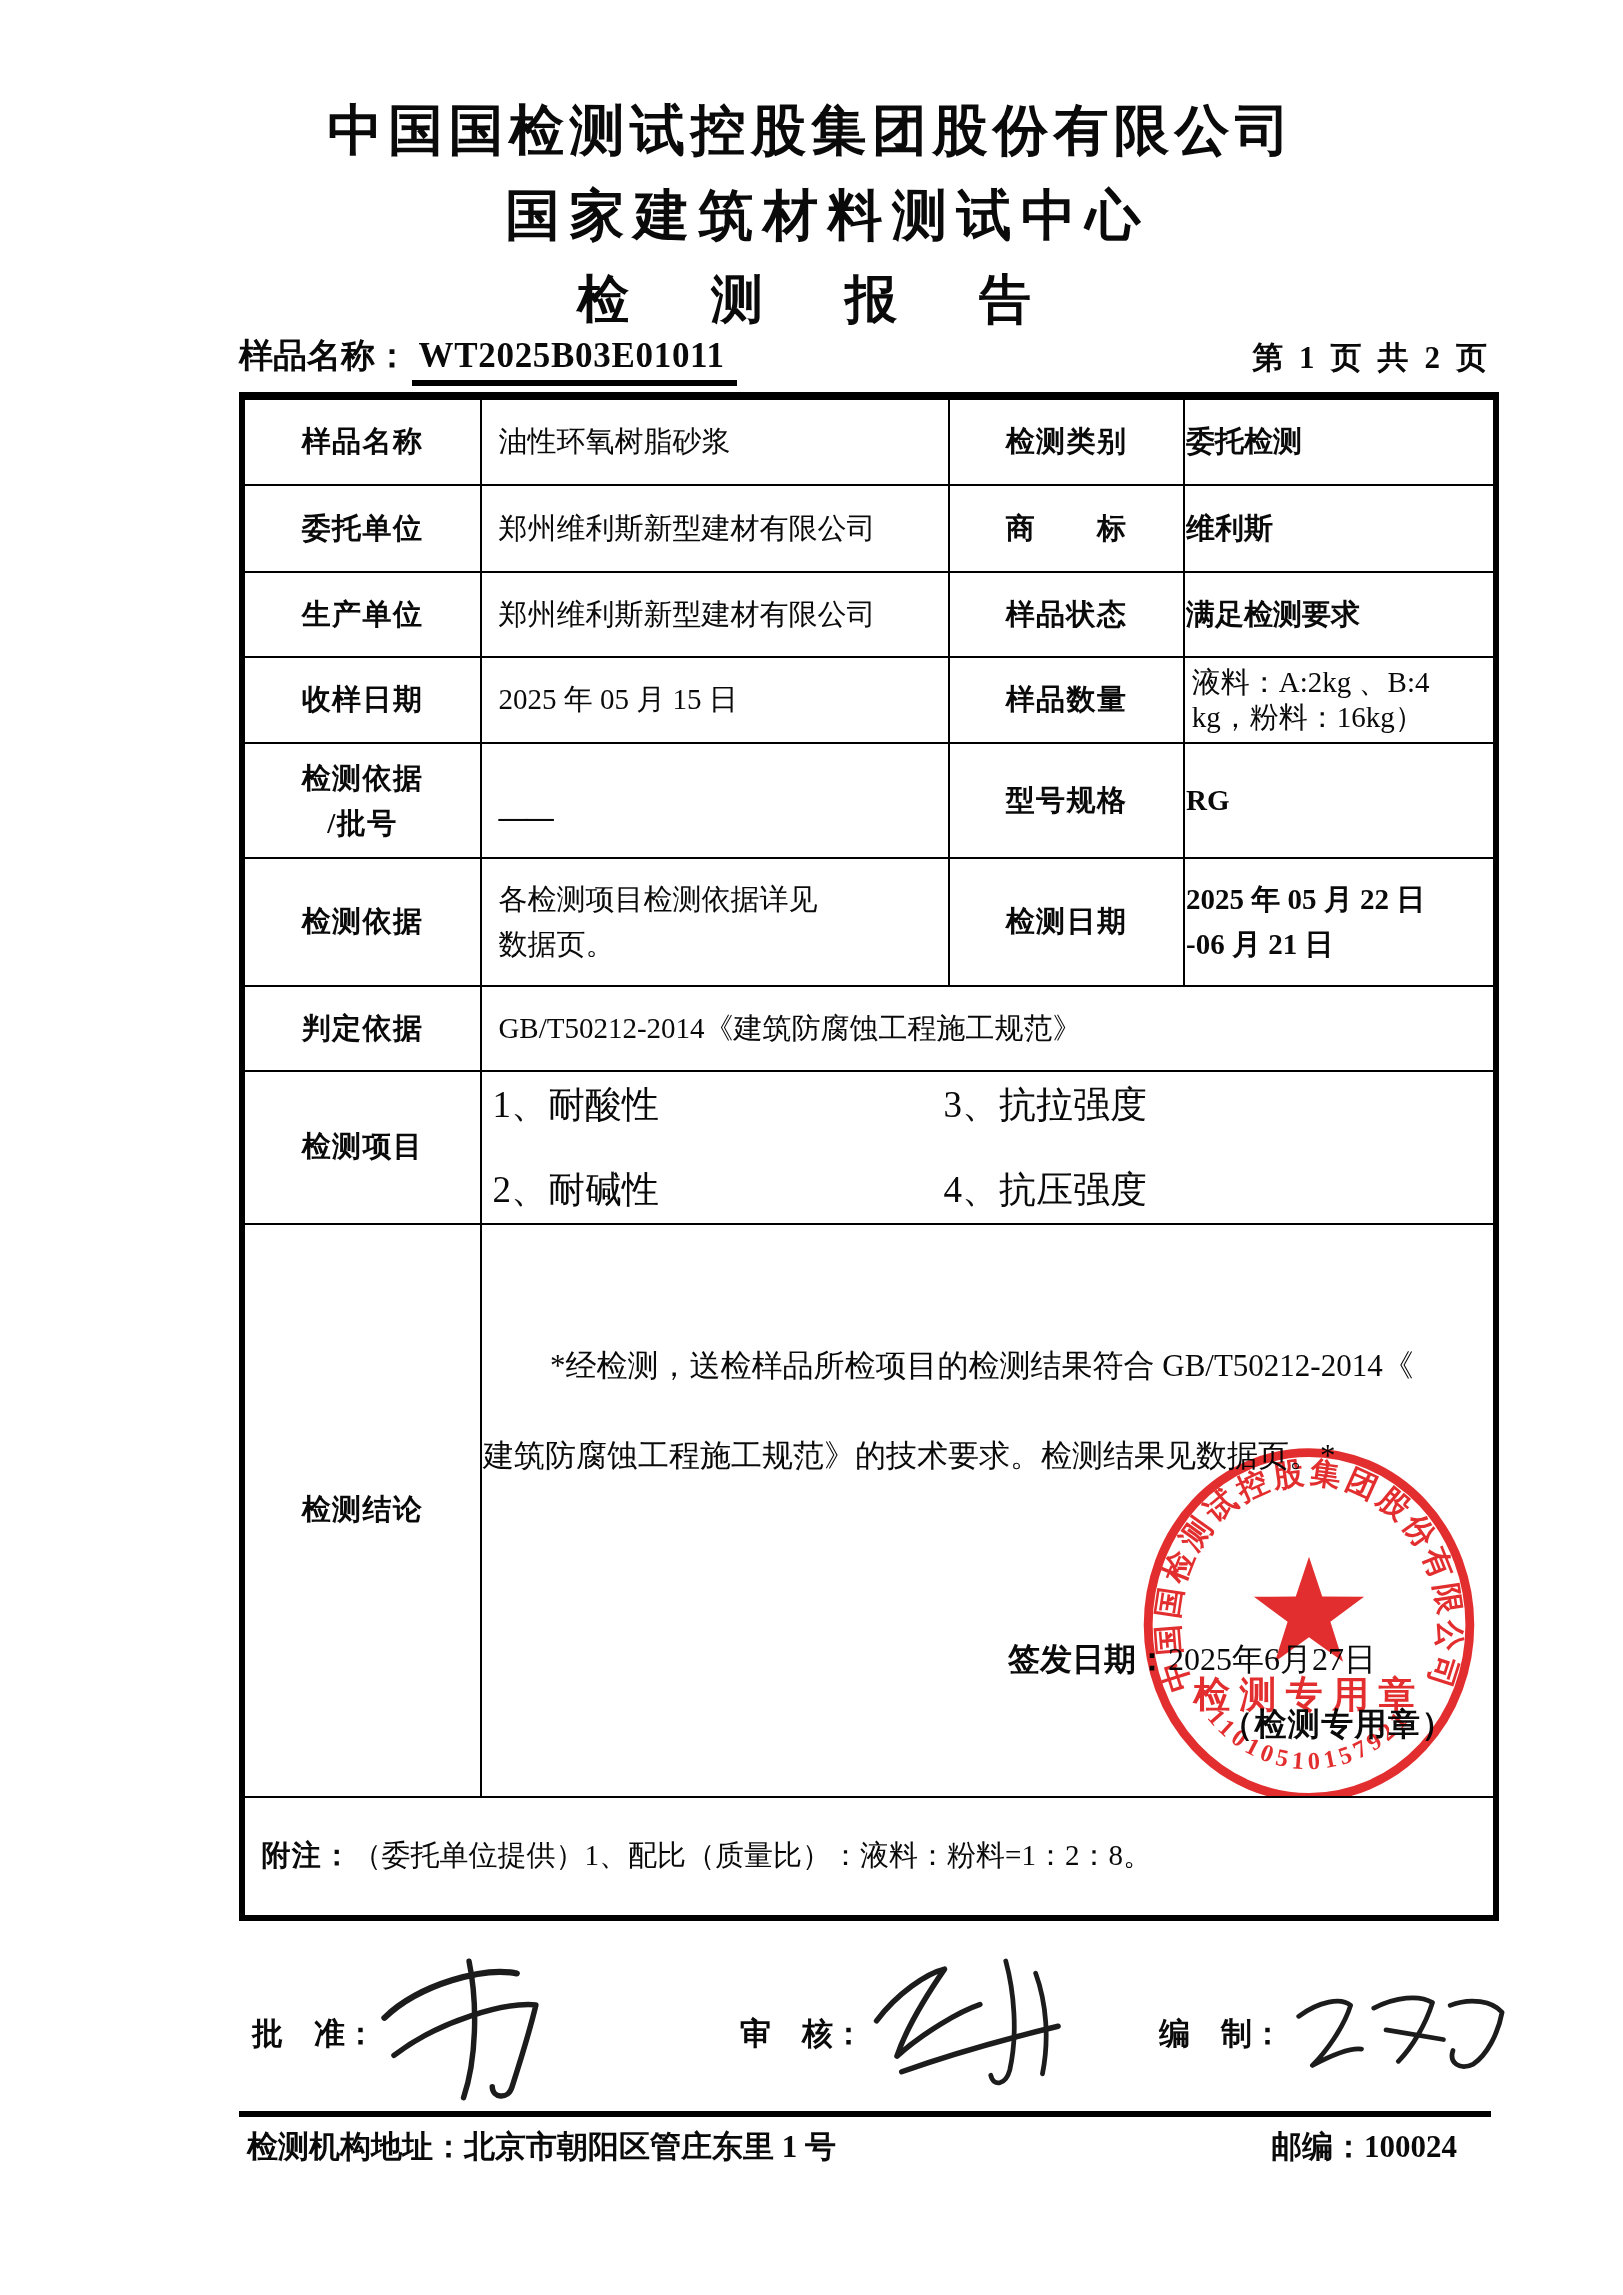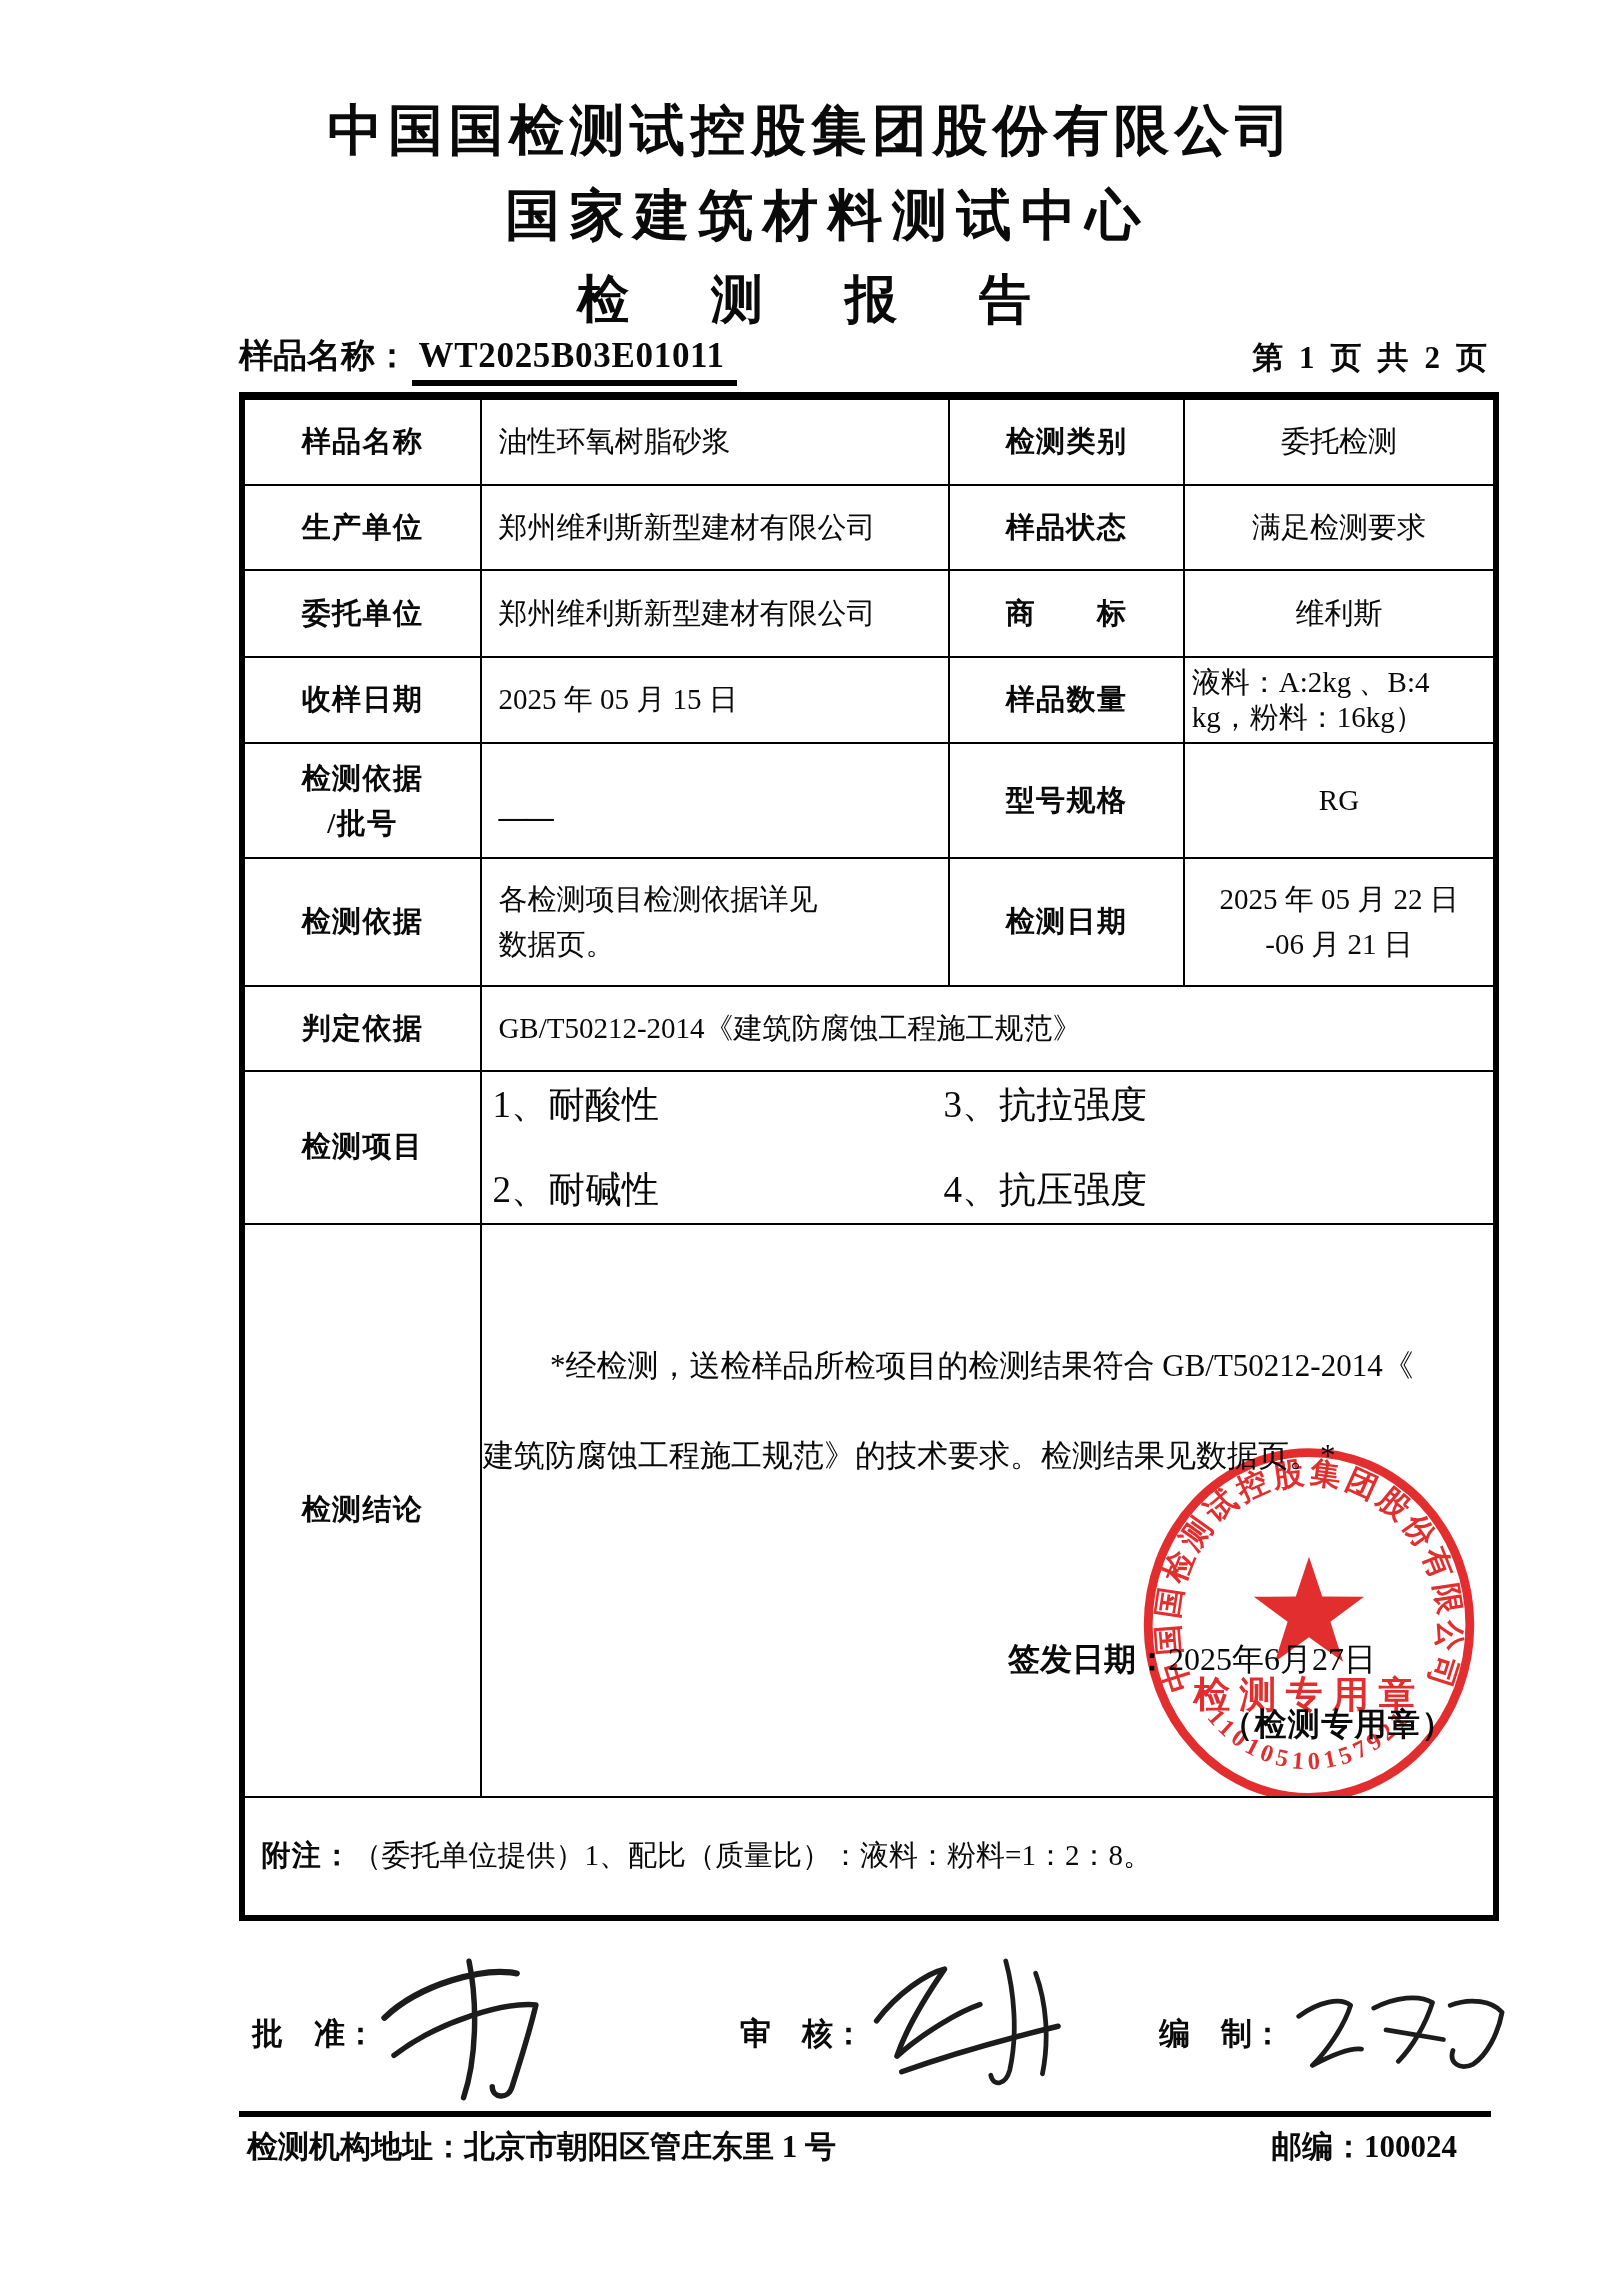--- a/index.html
+++ b/index.html
@@ -30,21 +30,21 @@
     position:absolute;left:239px;top:392px;width:1252px;
     border-collapse:collapse;table-layout:fixed;
   }
   table.main td{
     border:2.7px solid #000;overflow:hidden;
     font-size:29px;vertical-align:middle;
   }
   table.main{border:6.1px solid #000;border-top-width:8.9px;}
   td.lbl{font-weight:bold;text-align:center;font-size:31px;letter-spacing:1.4px;}
   td.val-l{text-align:left;padding-left:16.4px;}
-  td.val-c{text-align:center;}
+  td.val-c{text-align:left;font-weight:bold;}
   .dash-val{padding-top:35px;font-weight:bold;letter-spacing:-2.7px;}
   .items-grid{
     display:grid;grid-template-columns:451px auto;row-gap:35px;
     padding:6.8px 0 6.8px 9.5px;font-size:37px;
   }
   .concl-inner{position:relative;width:100%;height:567px;}
   .concl-text{
     position:absolute;top:95px;left:0;right:34px;
     font-size:31px;line-height:90px;text-indent:67px;white-space:pre-line;
   }
@@ -88,32 +88,32 @@
     </colgroup>
 
   <tbody>
       <tr style="height:89px">
     <td class="lbl">样品名称</td>
     <td class="val-l">油性环氧树脂砂浆</td>
     <td class="lbl">检测类别</td>
     <td class="val-c">委托检测</td>
   </tr>
 
+  <tr style="height:87px">
+    <td class="lbl">委托单位</td>
+    <td class="val-l">郑州维利斯新型建材有限公司</td>
+    <td class="lbl">商　　标</td>
+    <td class="val-c">维利斯</td>
+  </tr>
+
   <tr style="height:85px">
     <td class="lbl">生产单位</td>
     <td class="val-l">郑州维利斯新型建材有限公司</td>
     <td class="lbl">样品状态</td>
     <td class="val-c">满足检测要求</td>
-  </tr>
-
-  <tr style="height:87px">
-    <td class="lbl">委托单位</td>
-    <td class="val-l">郑州维利斯新型建材有限公司</td>
-    <td class="lbl">商　　标</td>
-    <td class="val-c">维利斯</td>
   </tr>
 
   <tr style="height:86px">
     <td class="lbl">收样日期</td>
     <td class="val-l">2025 年 05 月 15 日</td>
     <td class="lbl">样品数量</td>
     <td class="val-l preline" style="padding-left:6.8px;font-size:29px;line-height:35px;">液料：A:2kg 、B:4
 kg，粉料：16kg）</td>
   </tr>
 

